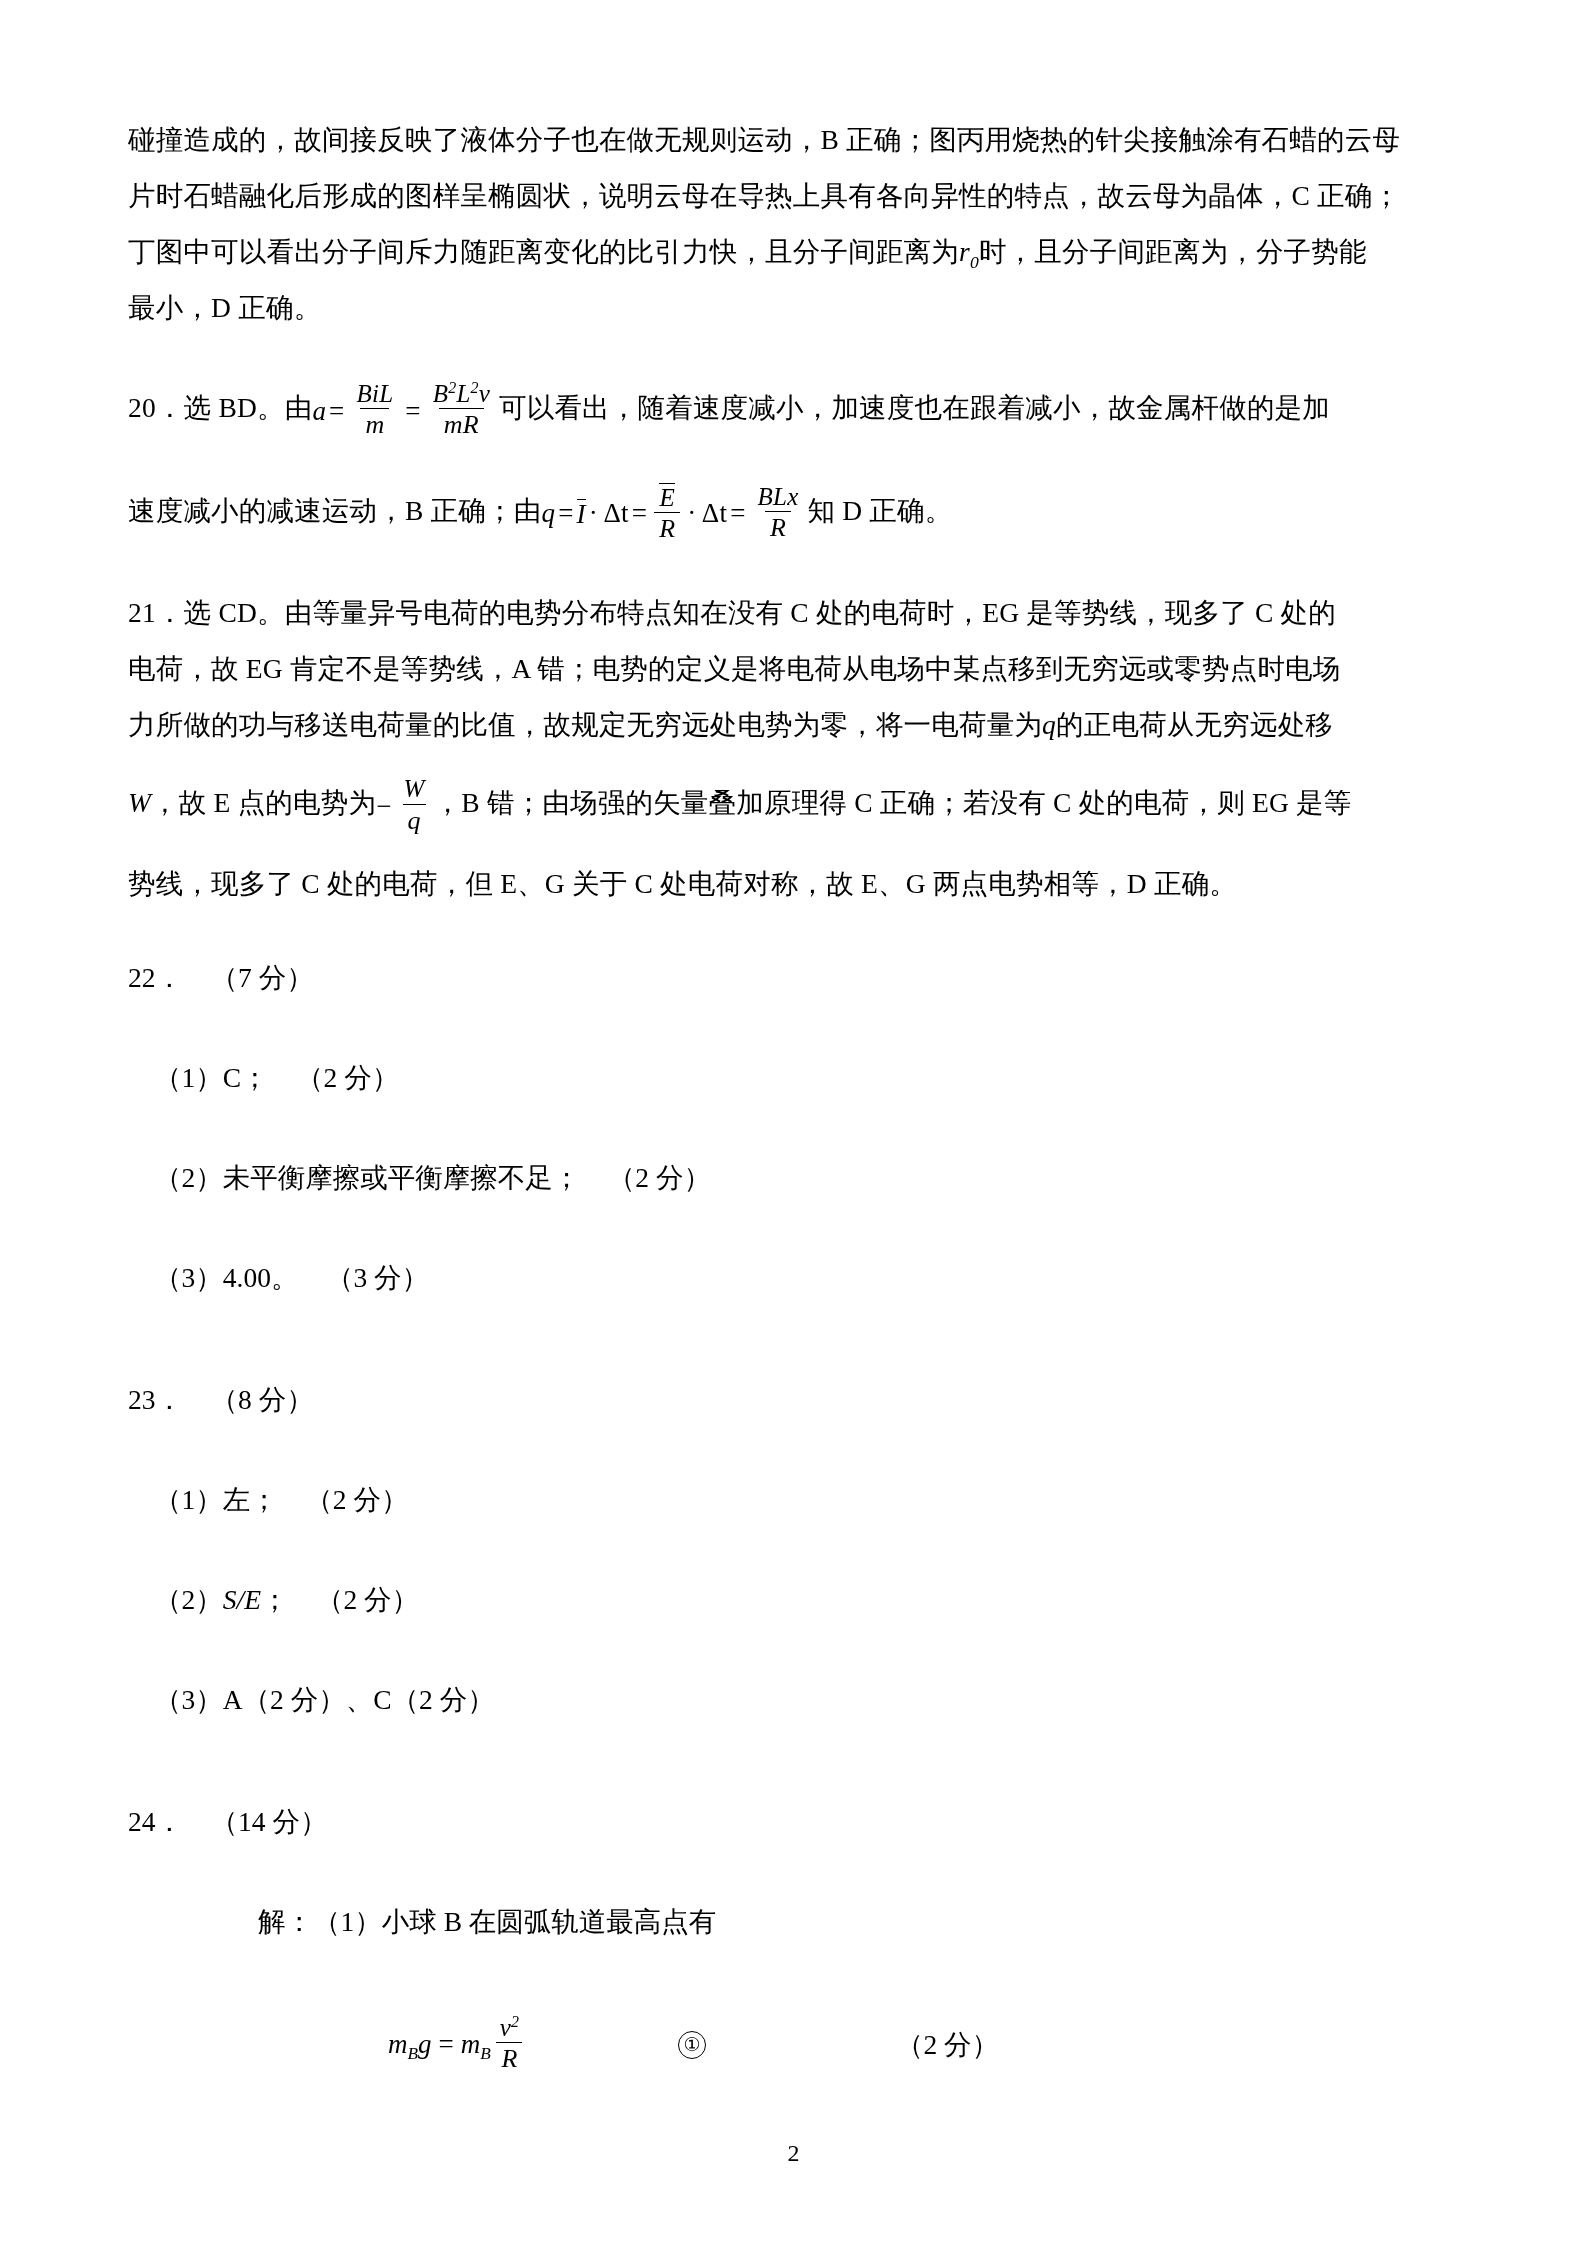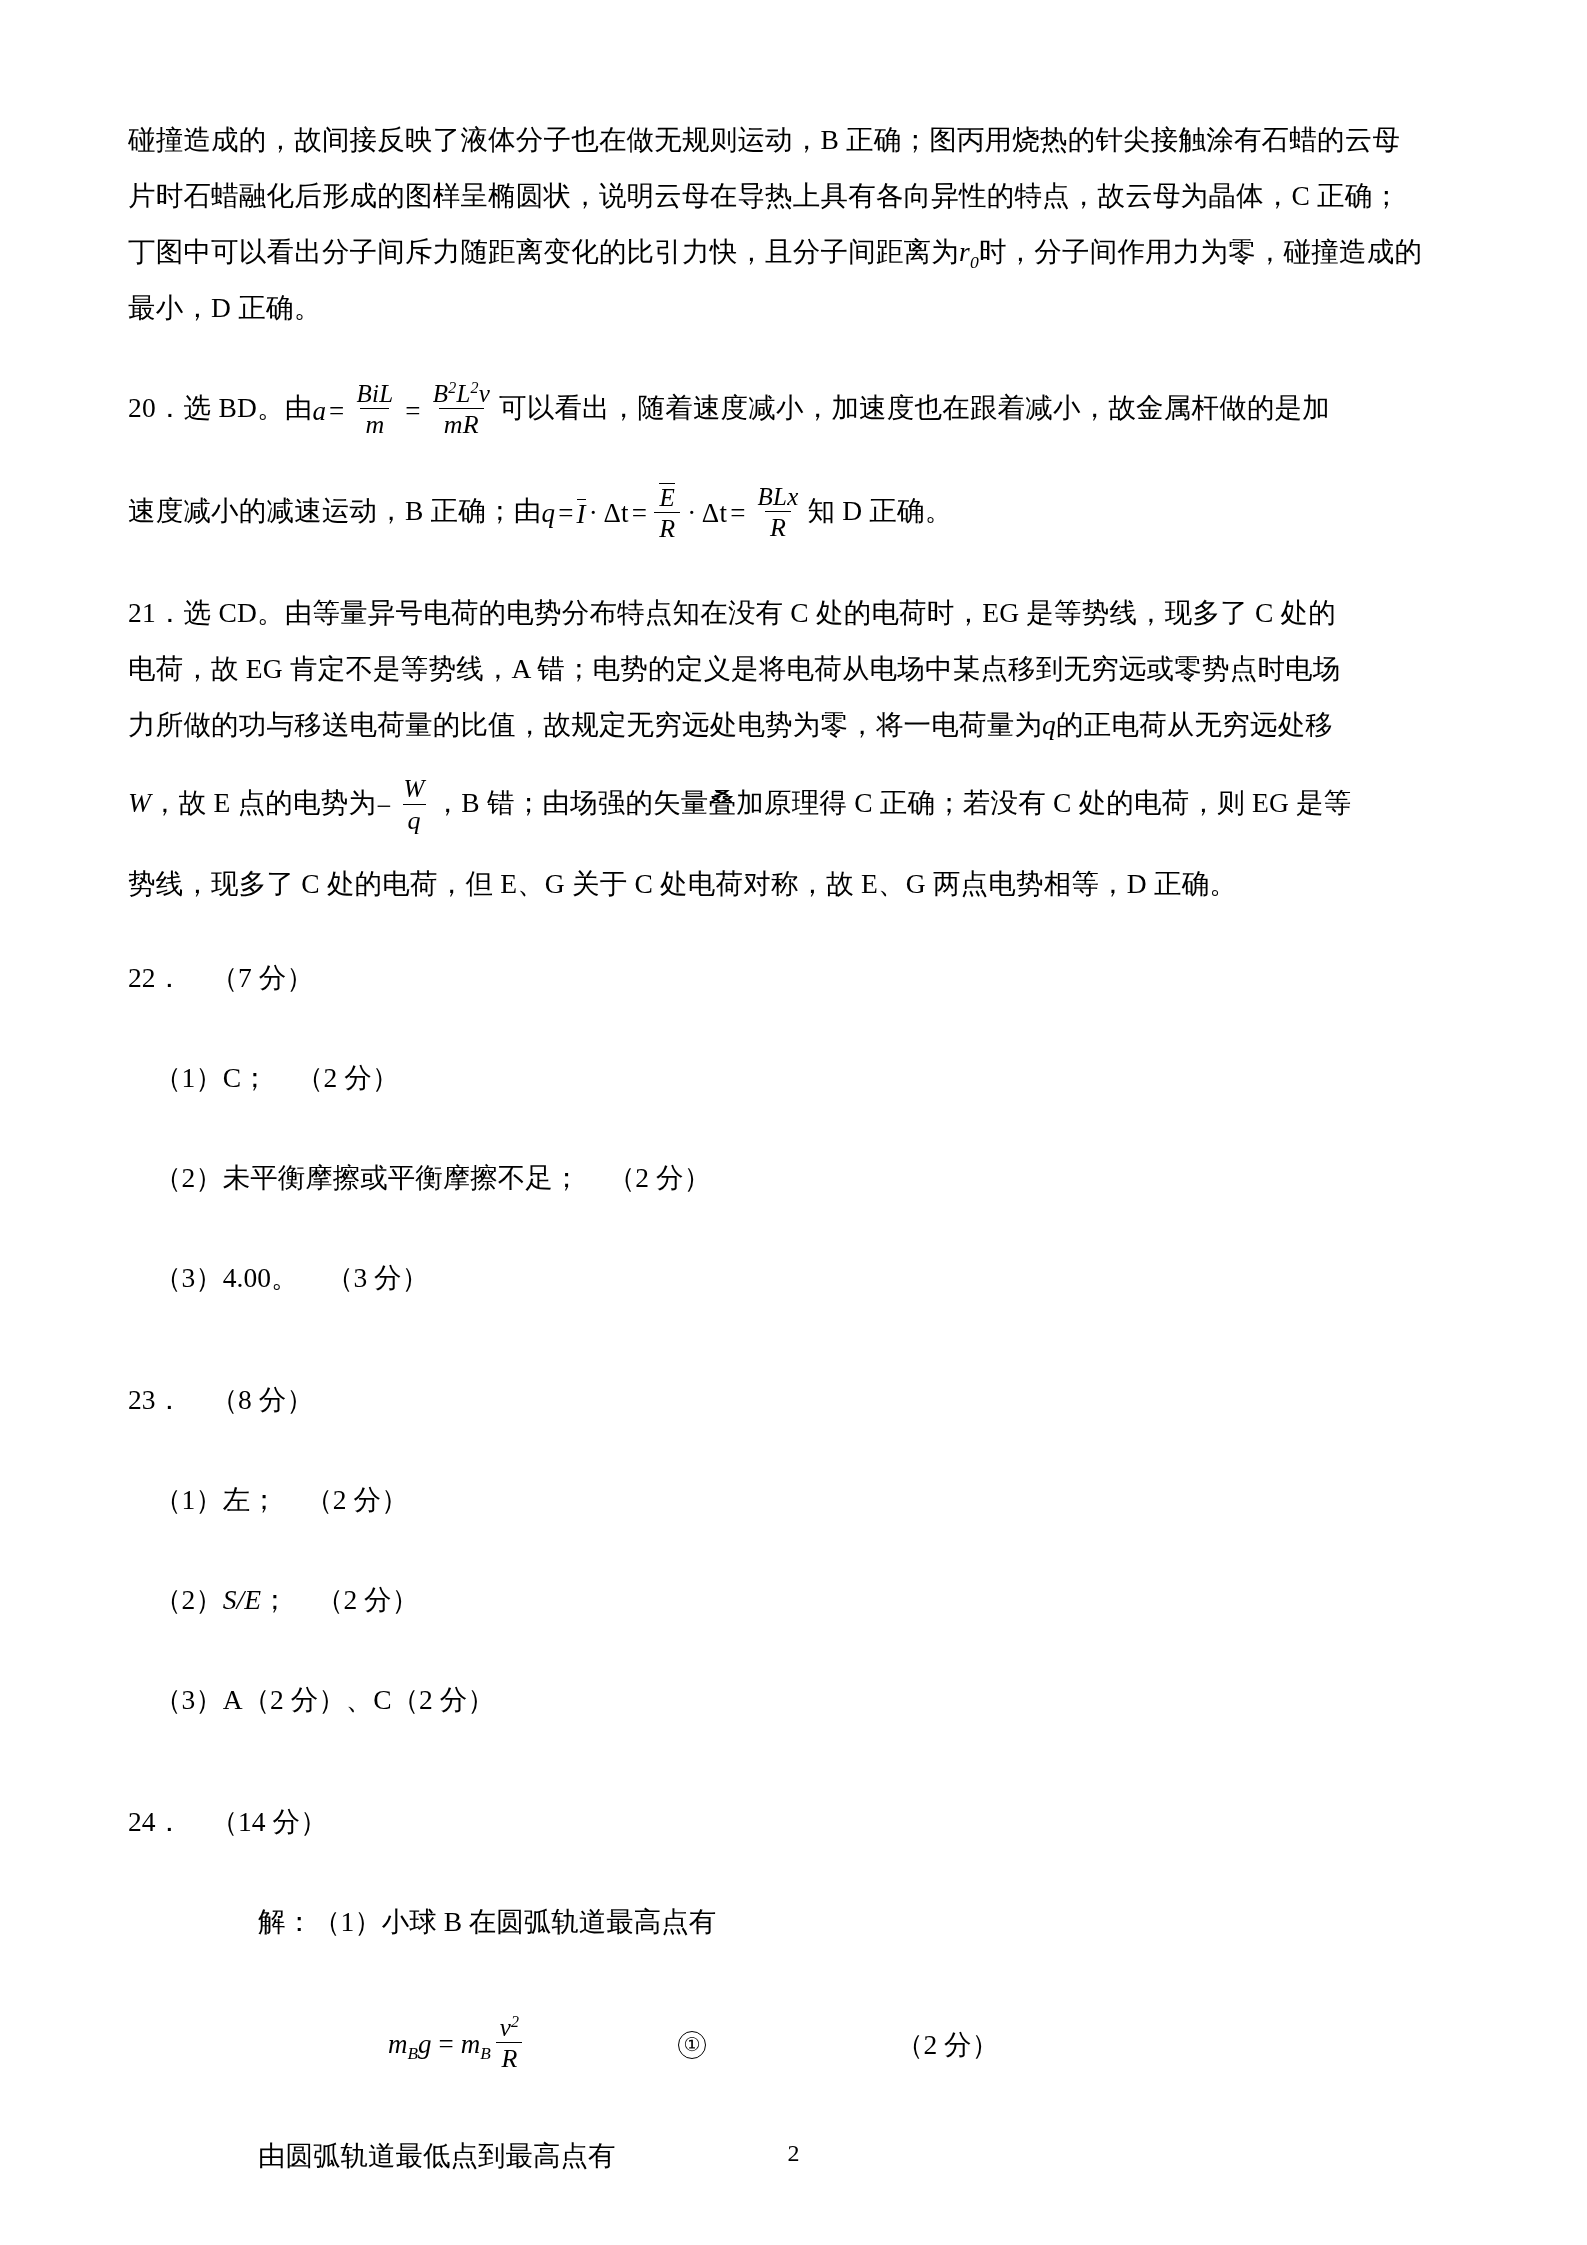--- a/index.html
+++ b/index.html
@@ -147,21 +147,21 @@
 </style>
 </head>
 <body>
 
 <div class="page">
   <div class="content">
 
     <div class="para">
       <div class="line">碰撞造成的，故间接反映了液体分子也在做无规则运动，B 正确；图丙用烧热的针尖接触涂有石蜡的云母</div>
       <div class="line">片时石蜡融化后形成的图样呈椭圆状，说明云母在导热上具有各向异性的特点，故云母为晶体，C 正确；</div>
-      <div class="line"><span>丁图中可以看出分子间斥力随距离变化的比引力快，且分子间距离为</span><span class="mi"><span>r</span><sub class="sb">0</sub></span><span>时，分子间作用力为零，碰撞造成的</span></div>
+      <div class="line"><span>丁图中可以看出分子间斥力随距离变化的比引力快，且分子间距离为</span><span class="mi"><span>r</span><sub class="sb">0</sub></span><span>时，且分子间距离为，分子势能</span></div>
       <div class="line">最小，D 正确。</div>
     </div>
 
     <div class="gap-sm"></div>
 
     <div class="para">
       <div class="line" style="line-height:100px;">
         <span>20．</span><span>选 BD。由</span><span class="eq-inline math">
             <span class="mi">a</span>
             <span class="mup">=</span>
@@ -244,19 +244,18 @@
         <span class="frac math">
             <span class="num"><span class="mi">v</span><sup class="exp">2</sup></span>
             <span class="den mi">R</span>
           </span>
         <span class="spacer-wide"></span>
         <span class="circnum">①</span>
         <span class="spacer-wider"></span>
         <span class="lbl">（2 分）</span>
       </div>
       <div class="gap-lg"></div>
-      <div class="ans-line indent3">由圆弧轨道最低点到最高点有</div>
     </div>
 
   </div>
 
   <div class="page-number">2</div>
 </div>
 
 </body></html>

